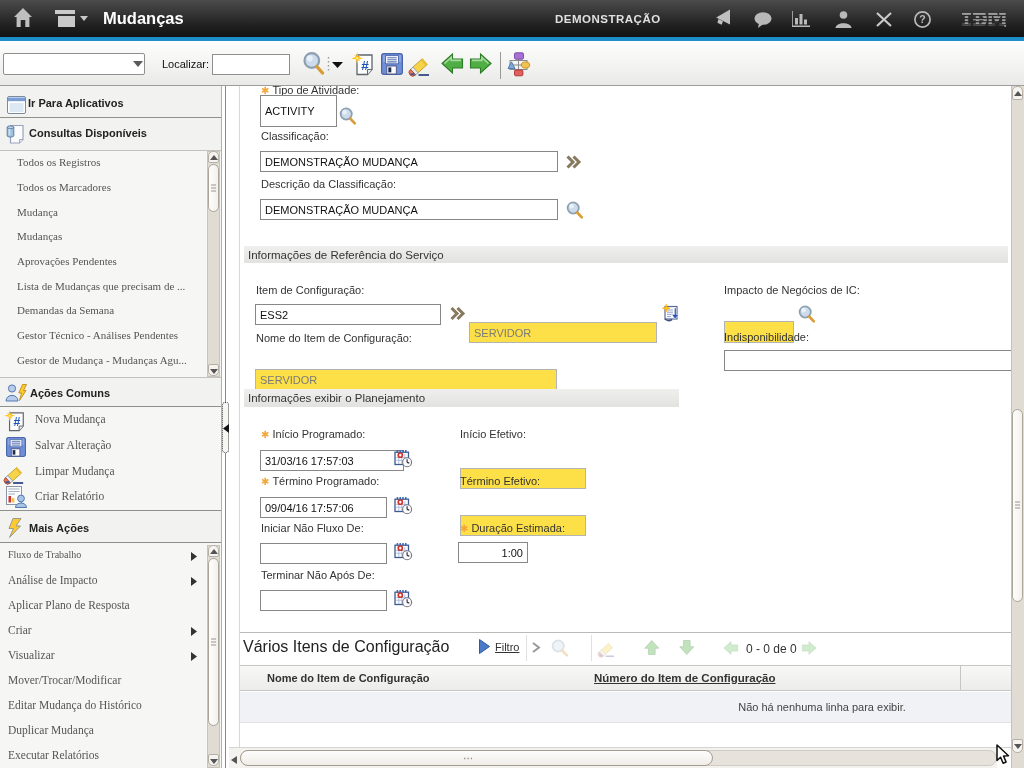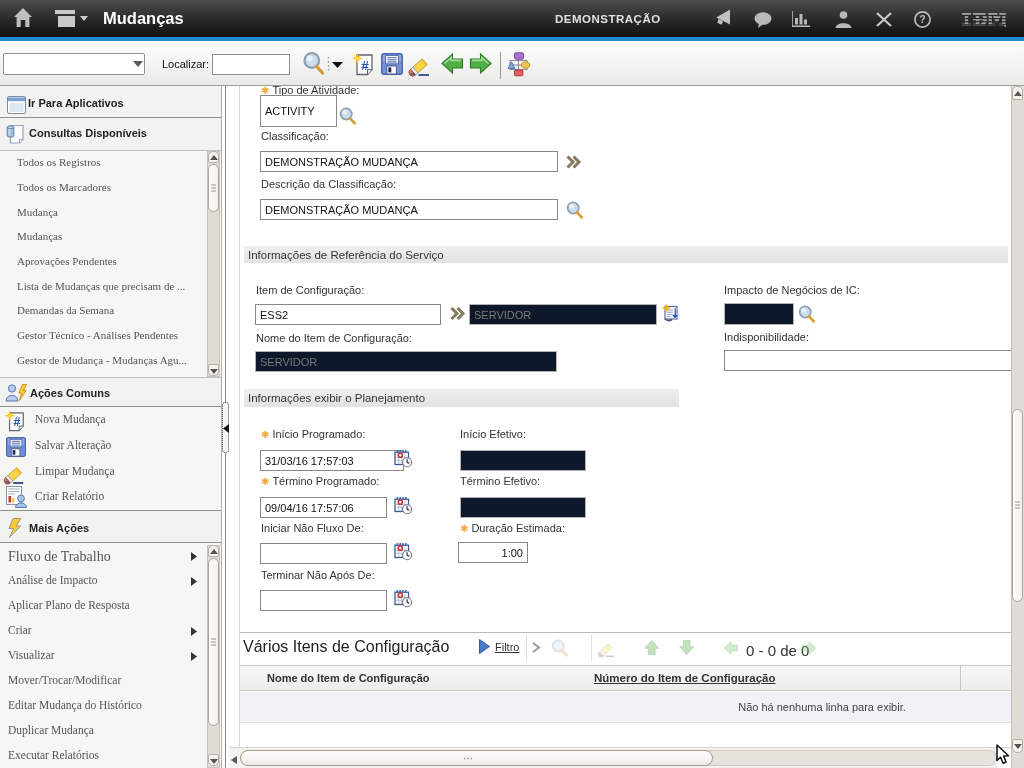--- a/index.html
+++ b/index.html
@@ -3,21 +3,21 @@
 <meta charset="utf-8">
 <style>
 * { margin:0; padding:0; box-sizing:border-box; }
 html,body { width:1024px; height:768px; overflow:hidden; background:#fff;
   font-family:"Liberation Sans", sans-serif; }
 .abs { position:absolute; }
 .lbl { position:absolute; font-size:11px; color:#333; white-space:nowrap; }
 .inp { position:absolute; border:1px solid #878787; background:#fff;
   font-size:11px; color:#111; padding:0 4px; display:flex; align-items:center;
   white-space:nowrap; }
-.ro  { background:#0f172a; border-color:#b3b3b3; color:#7a7a7a; }
+.ro  { background:#fde047; border-color:#b3b3b3; color:#7a7a7a;margin-top:18px; }
 .ast { color:#f2a73a; font-size:10px; margin-right:3px; }
 svg  { position:absolute; overflow:visible; }
 #topbar { position:absolute; left:0; top:0; width:1024px; height:37px;
   background:linear-gradient(#4c4c4c, #323232 40%, #1d1d1d 75%, #121212); }
 #blueline { position:absolute; left:0; top:37px; width:1024px; height:4px;
   background:#1d8ec9; }
 #toolbar { position:absolute; left:0; top:41px; width:1024px; height:45px;
   background:linear-gradient(#fefefe, #f3f3f1 55%, #e9e9e7);
   border-bottom:1px solid #9d9d9b; }
 #sidebar { position:absolute; left:0; top:86px; width:222px; height:682px;
@@ -290,21 +290,21 @@
     <path d="M9.5 21.5 C9.5 15.5 20.5 15.5 20.5 21.5 Z" fill="#a8c4e4" stroke="#5577b4" stroke-width="1"></path>
   </svg>
   <div class="hdiv" style="left:0;top:424px;width:222px"></div>
 
   <svg style="left:6px;top:432px" width="18" height="20" viewBox="0 0 18 20">
     <path d="M7 0.5 L15 0.5 L10 8 L14.5 8 L3.5 19.5 L7.5 10.5 L3 10.5 Z" fill="#ffc930" stroke="#9a9a8a" stroke-width="1"></path>
   </svg>
   <div class="sbhead" style="left:29px;top:436px">Mais Ações</div>
   <div class="hdiv" style="left:0;top:456px;width:222px"></div>
   <div class="abs" style="left:0;top:457px;width:222px;height:225px;background:#f6f6f4"></div>
-  <div class="sbitem" style="left:8px;top:463px;font-size:14px">Fluxo de Trabalho</div>
+  <div class="sbitem" style="left:8px;top:463px;font-size:10px">Fluxo de Trabalho</div>
   <div class="sbitem" style="left:8px;top:488px;font-size:11.5px">Análise de Impacto</div>
   <div class="sbitem" style="left:8px;top:513px;font-size:11.5px">Aplicar Plano de Resposta</div>
   <div class="sbitem" style="left:8px;top:538px;font-size:11.5px">Criar</div>
   <div class="sbitem" style="left:8px;top:563px;font-size:11.5px">Visualizar</div>
   <div class="sbitem" style="left:8px;top:588px;font-size:11.5px">Mover/Trocar/Modificar</div>
   <div class="sbitem" style="left:8px;top:613px;font-size:11.5px">Editar Mudança do Histórico</div>
   <div class="sbitem" style="left:8px;top:638px;font-size:11.5px">Duplicar Mudança</div>
   <div class="sbitem" style="left:8px;top:663px;font-size:11.5px">Executar Relatórios</div>
   <svg style="left:191px;top:466px" width="6" height="9" viewBox="0 0 6 9">
       <path d="M0 0 L6 4.5 L0 9 Z" fill="#333"></path>
@@ -439,21 +439,21 @@
   </svg>
   <svg style="left:404px;top:553px;opacity:0.35" width="17" height="17" viewBox="0 0 23 21">
     <path d="M10.5 1 L20 11.5 L15 11.5 L15 20 L6 20 L6 11.5 L1 11.5 Z" fill="#4fae44" stroke="#2c7d26" stroke-width="1.1" transform="rotate(0 10.5 10.5)"></path>
   </svg>
   <svg style="left:439px;top:553px;opacity:0.35" width="17" height="17" viewBox="0 0 23 21">
     <path d="M10.5 20 L20 9.5 L15 9.5 L15 1 L6 1 L6 9.5 L1 9.5 Z" fill="#4fae44" stroke="#2c7d26" stroke-width="1.1"></path>
   </svg>
   <svg style="left:483px;top:555px;opacity:0.4" width="16" height="14" viewBox="0 0 23 21">
     <path d="M1 10.5 L11.5 1 L11.5 6 L21.5 6 L21.5 15 L11.5 15 L11.5 20 Z" fill="#8fce8a" stroke="#6aad62" stroke-width="1.1"></path>
   </svg>
-  <div class="abs" style="left:506px;top:556px;font-size:15px;color:#333">0 - 0 de 0</div>
+  <div class="abs" style="left:506px;top:556px;font-size:12px;color:#333">0 - 0 de 0</div>
   <svg style="left:561px;top:555px;opacity:0.4" width="16" height="14" viewBox="0 0 23 21">
     <path d="M22 10.5 L11.5 1 L11.5 6 L1.5 6 L1.5 15 L11.5 15 L11.5 20 Z" fill="#8fce8a" stroke="#6aad62" stroke-width="1.1"></path>
   </svg>
 
   <div class="abs" style="left:0;top:579px;width:771px;height:26px;background:linear-gradient(#f8f8f6,#ececea);border-top:1px solid #c6c6c4;border-bottom:1px solid #c6c6c4"></div>
   <div class="abs" style="left:27px;top:586px;font-size:11px;font-weight:bold;color:#333">Nome do Item de Configuração</div>
   <div class="abs" style="left:354px;top:586px;font-size:11.5px;font-weight:bold;color:#333;text-decoration:underline">Número do Item de Configuração</div>
   <div class="abs" style="left:720px;top:580px;width:1px;height:25px;background:#c6c6c4"></div>
   <div class="abs" style="left:0;top:606px;width:771px;height:31px;background:#f0f2f5;border-bottom:1px solid #e2e2e0"></div>
   <div class="abs" style="left:350px;top:615px;width:464px;font-size:11px;color:#444;text-align:center">Não há nenhuma linha para exibir.</div>

